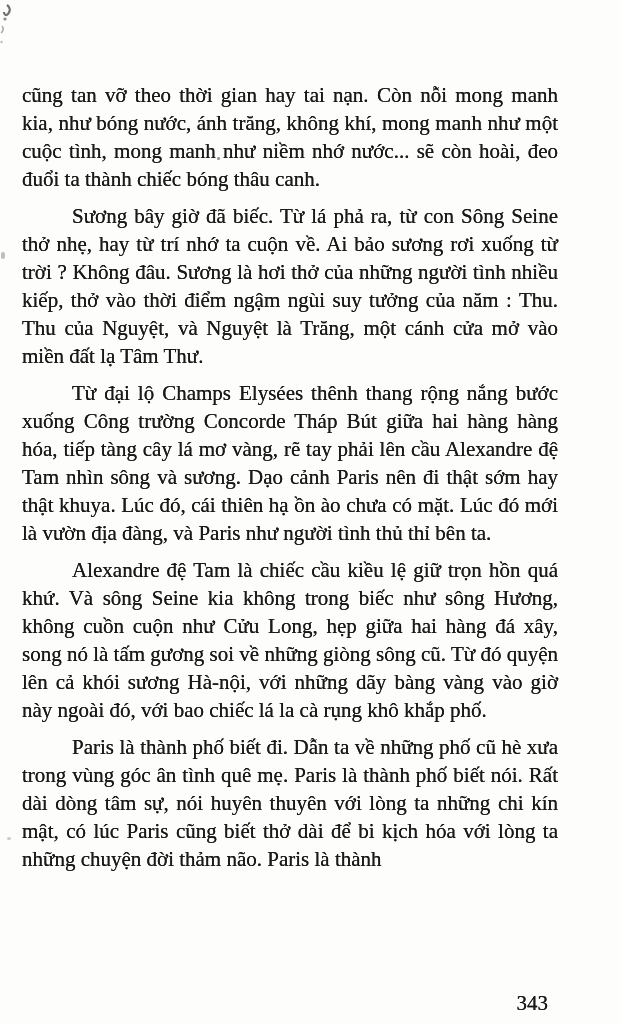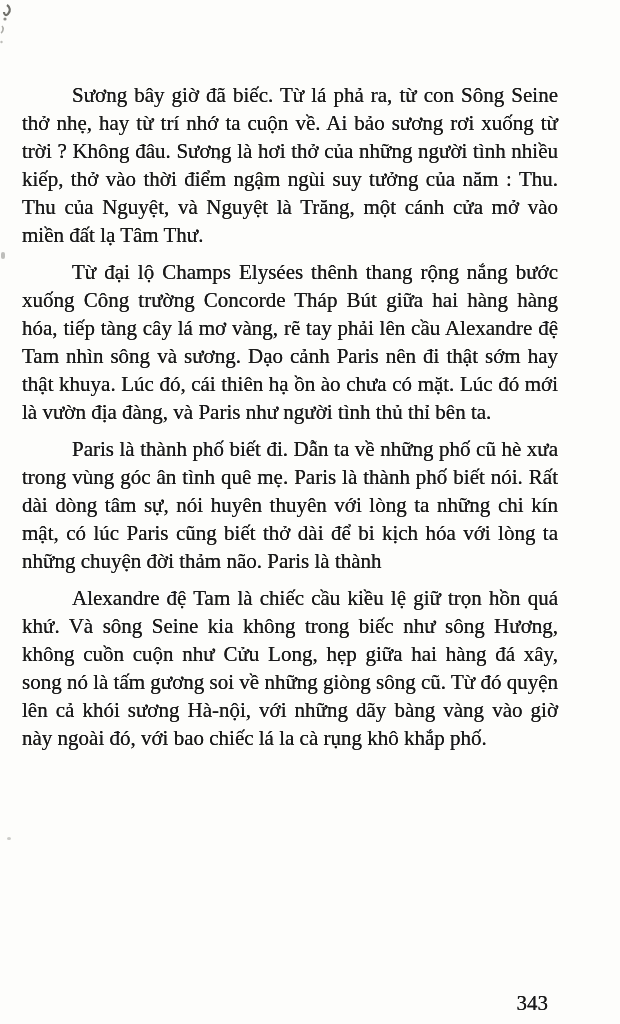--- a/index.html
+++ b/index.html
@@ -70,21 +70,22 @@
     <path d="M7 3 C10 5, 11 9, 8 12 C6 14, 4 13, 4 10" stroke="#4c4c46" stroke-width="2.2" fill="none" opacity="0.8"></path>
     <circle cx="5" cy="17" r="1.6" fill="#5a5a52" opacity="0.7"></circle>
     <path d="M2 24 C4 26, 3 30, 1 31" stroke="#6a6a62" stroke-width="1.6" fill="none" opacity="0.55"></path>
     <circle cx="1.5" cy="40" r="1.2" fill="#7d7d75" opacity="0.5"></circle>
   </svg>
   <div class="artifact-dash"></div>
   <div class="artifact-dot-1"></div>
   <div class="artifact-dot-2"></div>
 
   <div class="text-block">
+    <p>cũng tan vỡ theo thời gian hay tai nạn. Còn nỗi mong manh kia, như bóng nước, ánh trăng, không khí, mong manh như một cuộc tình, mong manh như niềm nhớ nước... sẽ còn hoài, đeo đuổi ta thành chiếc bóng thâu canh.</p>
     <p class="indent">Sương bây giờ đã biếc. Từ lá phả ra, từ con Sông Seine thở nhẹ, hay từ trí nhớ ta cuộn về. Ai bảo sương rơi xuống từ trời ? Không đâu. Sương là hơi thở của những người tình nhiều kiếp, thở vào thời điểm ngậm ngùi suy tưởng của năm : Thu. Thu của Nguyệt, và Nguyệt là Trăng, một cánh cửa mở vào miền đất lạ Tâm Thư.</p>
     <p class="indent">Từ đại lộ Champs Elysées thênh thang rộng nắng bước xuống Công trường Concorde Tháp Bút giữa hai hàng hàng hóa, tiếp tàng cây lá mơ vàng, rẽ tay phải lên cầu Alexandre đệ Tam nhìn sông và sương. Dạo cảnh Paris nên đi thật sớm hay thật khuya. Lúc đó, cái thiên hạ ồn ào chưa có mặt. Lúc đó mới là vườn địa đàng, và Paris như người tình thủ thỉ bên ta.</p>
+    <p class="indent">Alexandre đệ Tam là chiếc cầu kiều lệ giữ trọn hồn quá khứ. Và sông Seine kia không trong biếc như sông Hương, không cuồn cuộn như Cửu Long, hẹp giữa hai hàng đá xây, song nó là tấm gương soi về những giòng sông cũ. Từ đó quyện lên cả khói sương Hà-nội, với những dãy bàng vàng vào giờ này ngoài đó, với bao chiếc lá la cà rụng khô khắp phố.</p>
     <p class="indent">Paris là thành phố biết đi. Dẫn ta về những phố cũ hè xưa trong vùng góc ân tình quê mẹ. Paris là thành phố biết nói. Rất dài dòng tâm sự, nói huyên thuyên với lòng ta những chi kín mật, có lúc Paris cũng biết thở dài để bi kịch hóa với lòng ta những chuyện đời thảm não. Paris là thành</p>
-    <p class="indent">Alexandre đệ Tam là chiếc cầu kiều lệ giữ trọn hồn quá khứ. Và sông Seine kia không trong biếc như sông Hương, không cuồn cuộn như Cửu Long, hẹp giữa hai hàng đá xây, song nó là tấm gương soi về những giòng sông cũ. Từ đó quyện lên cả khói sương Hà-nội, với những dãy bàng vàng vào giờ này ngoài đó, với bao chiếc lá la cà rụng khô khắp phố.</p>
   </div>
 
   <div class="page-number">343</div>
 
 </div>
 
 </body></html>

